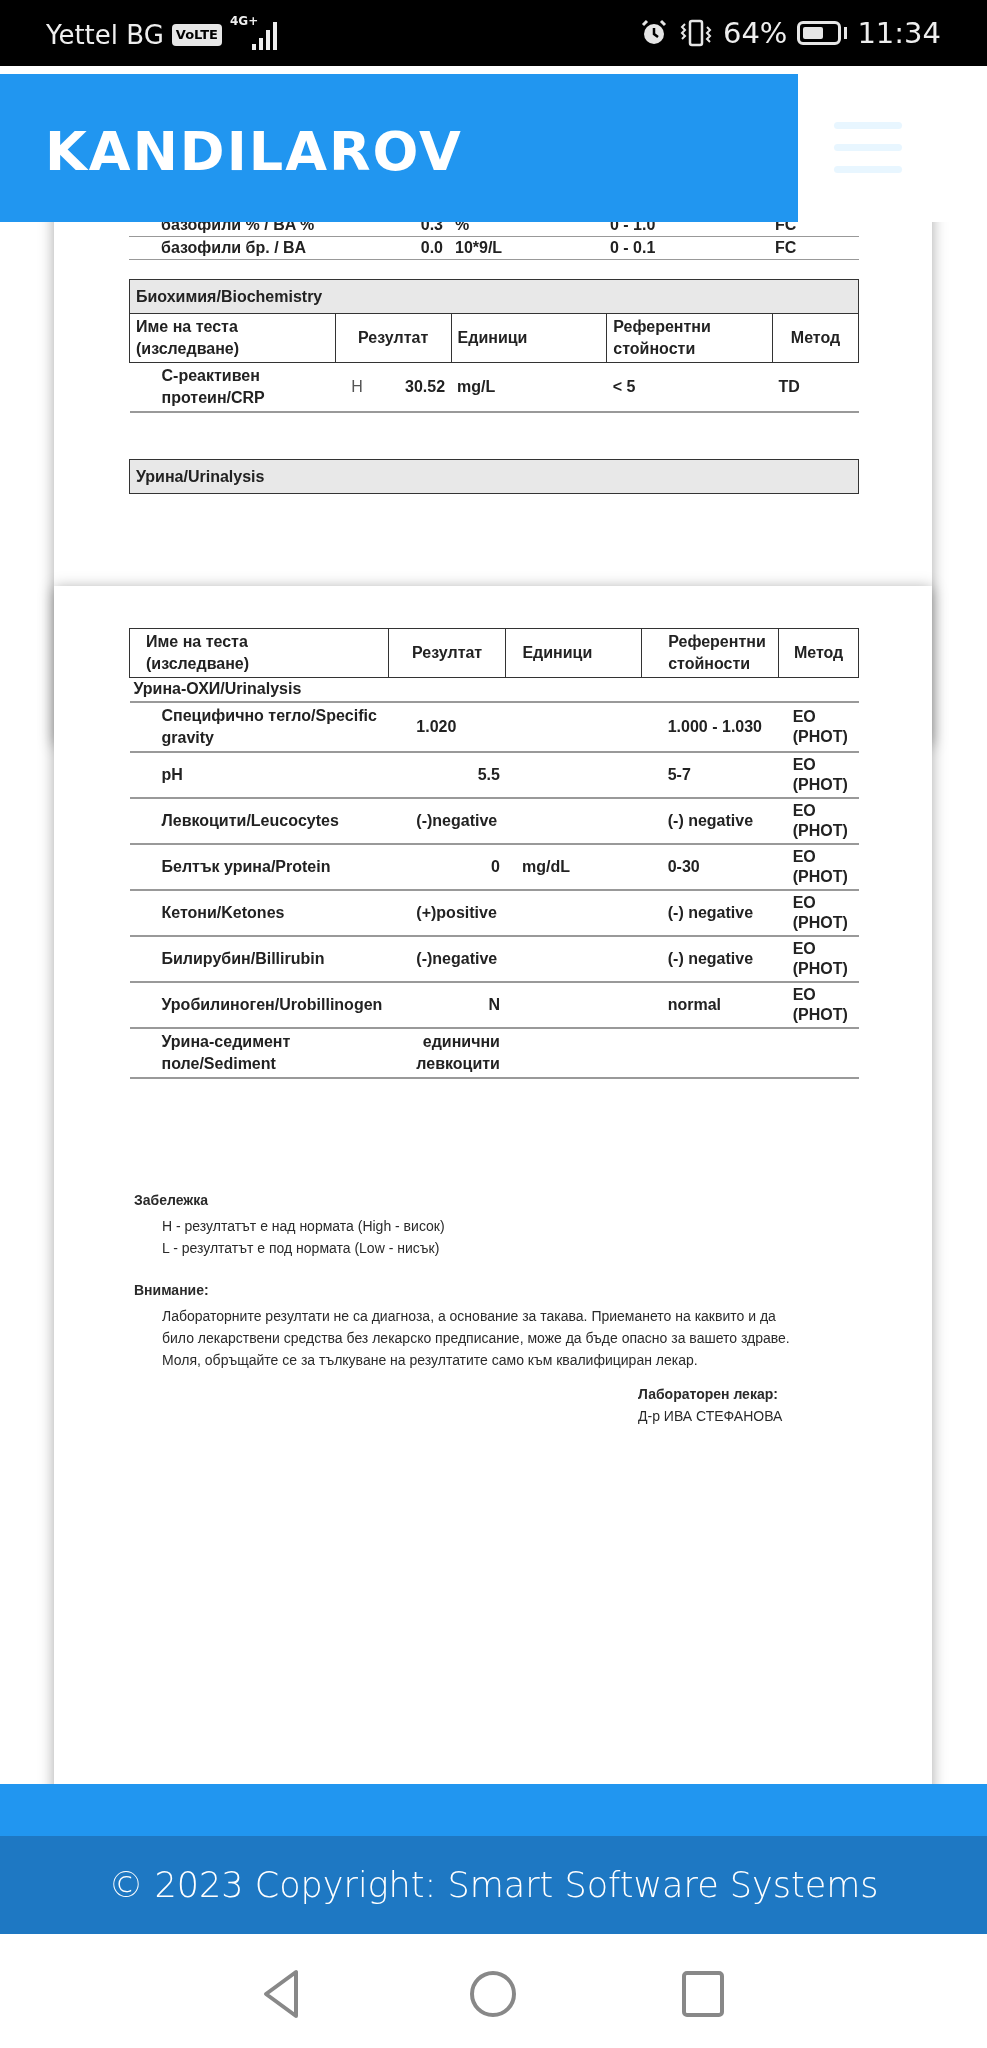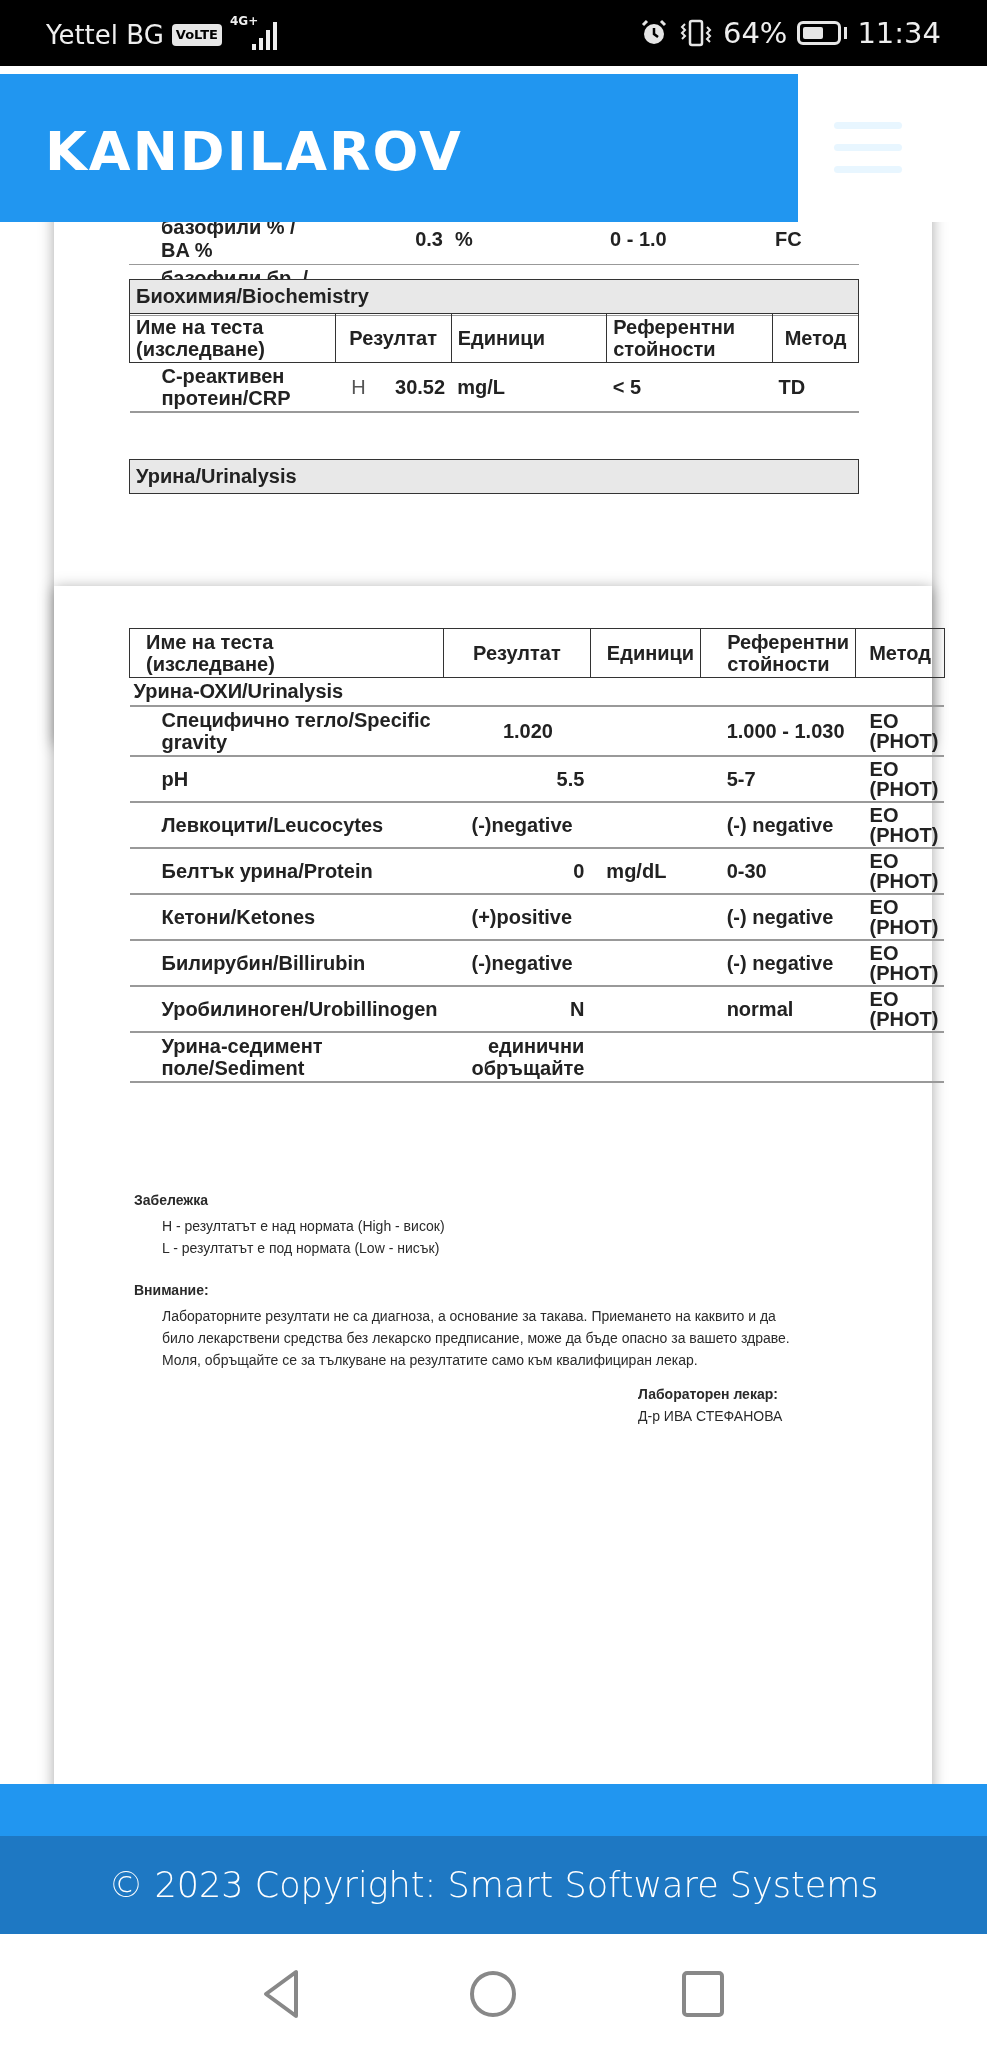--- a/index.html
+++ b/index.html
@@ -27,21 +27,21 @@
 
   
   .viewer { position: absolute; top: 222px; left: 0; width: 987px; height: 1562px; background: #ffffff; overflow: hidden; }
   .page { position: absolute; left: 54px; width: 878px; background: #fff; box-shadow: 0 2px 14px rgba(0,0,0,0.35); }
   .page1 { top: -60px; height: 581px; }
   .page2 { top: 364px; height: 1240px; }
 
   .doc { position: absolute; font-size: 14px; color: #2a2a2a; }
   .bold { font-weight: bold; }
 
-  table.res { border-collapse: collapse; position: absolute; left: 75px; width: 730px; font-size: 20px; }
+  table.res { border-collapse: collapse; position: absolute; left: 75px; width: 730px; font-size: 16px; }
   table.res td, table.res th { padding: 2px 6px; vertical-align: middle; }
   .hdr th { border: 1.5px solid #333; font-weight: bold; text-align: left; height: 46px; line-height: 22px; }
   .hdr th.center { text-align: center; }
   .sect td { background: #e8e8e8; border: 1.5px solid #333; font-weight: bold; height: 34px; }
   tr.row td { border-bottom: 2px solid #999; height: 41px; line-height: 22px; font-weight: bold; }
   td.name { padding-left: 32px !important; }
   td.num { text-align: right; }
   .sub td { font-weight: bold; height: 24px; }
   .thin td { border-bottom: 1.5px solid #999; height: 22px; font-weight: bold; }
 
@@ -188,21 +188,21 @@
         <th style="padding-left:26px"><span>Референтни</span><br><span>стойности</span></th>
         <th class="center">Метод</th>
       </tr>
       <tr class="sub">
             <td colspan="5" style="border-bottom:2px solid #999;padding-left:4px;">Урина-ОХИ/Urinalysis</td>
           </tr>
       </tbody>
         <tbody id="urine-rows">
           <tr class="row">
             <td class="name"><span>Специфично тегло/Specific</span><br><span>gravity</span></td>
-            <td style="text-align:center;padding-left:28px;margin-top:8px;"><span>1.020</span></td>
+            <td style="text-align:left;padding-left:28px;margin-top:8px;"><span>1.020</span></td>
             <td style="padding-left:16px;"></td>
             <td style="padding-left:26px;">1.000 - 1.030</td>
             <td style="padding-left:14px;line-height:20px;"><span>EO</span><br><span>(PHOT)</span></td>
           </tr>
           <tr class="row">
             <td class="name"><span>pH</span></td>
             <td style="text-align:right;padding-left:28px;"><span>5.5</span></td>
             <td style="padding-left:16px;"></td>
             <td style="padding-left:26px;margin-top:6px;">5-7</td>
             <td style="padding-left:14px;line-height:20px;"><span>EO</span><br><span>(PHOT)</span></td>
@@ -237,21 +237,21 @@
           </tr>
           <tr class="row">
             <td class="name"><span>Уробилиноген/Urobillinogen</span></td>
             <td style="text-align:right;padding-left:28px;"><span>N</span></td>
             <td style="padding-left:16px;"></td>
             <td style="padding-left:26px;">normal</td>
             <td style="padding-left:14px;line-height:20px;"><span>EO</span><br><span>(PHOT)</span></td>
           </tr>
           <tr class="row">
             <td class="name"><span>Урина-седимент</span><br><span>поле/Sediment</span></td>
-            <td style="text-align:right;padding-left:28px;"><span>единични</span><br><span>обръщайте</span></td>
+            <td style="text-align:right;padding-left:28px;"><span>единични</span><br><span>левкоцити</span></td>
             <td style="padding-left:16px;"></td>
             <td style="padding-left:26px;"></td>
             <td style="padding-left:14px;line-height:20px;"></td>
           </tr>
         </tbody>
     </table>
 
     <div class="doc bold" style="left:80px; top:606px;">Забележка</div>
     <div class="doc" style="left:108px; top:632px;">H - резултатът е над нормата (High - висок)</div>
     <div class="doc" style="left:108px; top:654px;">L - резултатът е под нормата (Low - нисък)</div>

